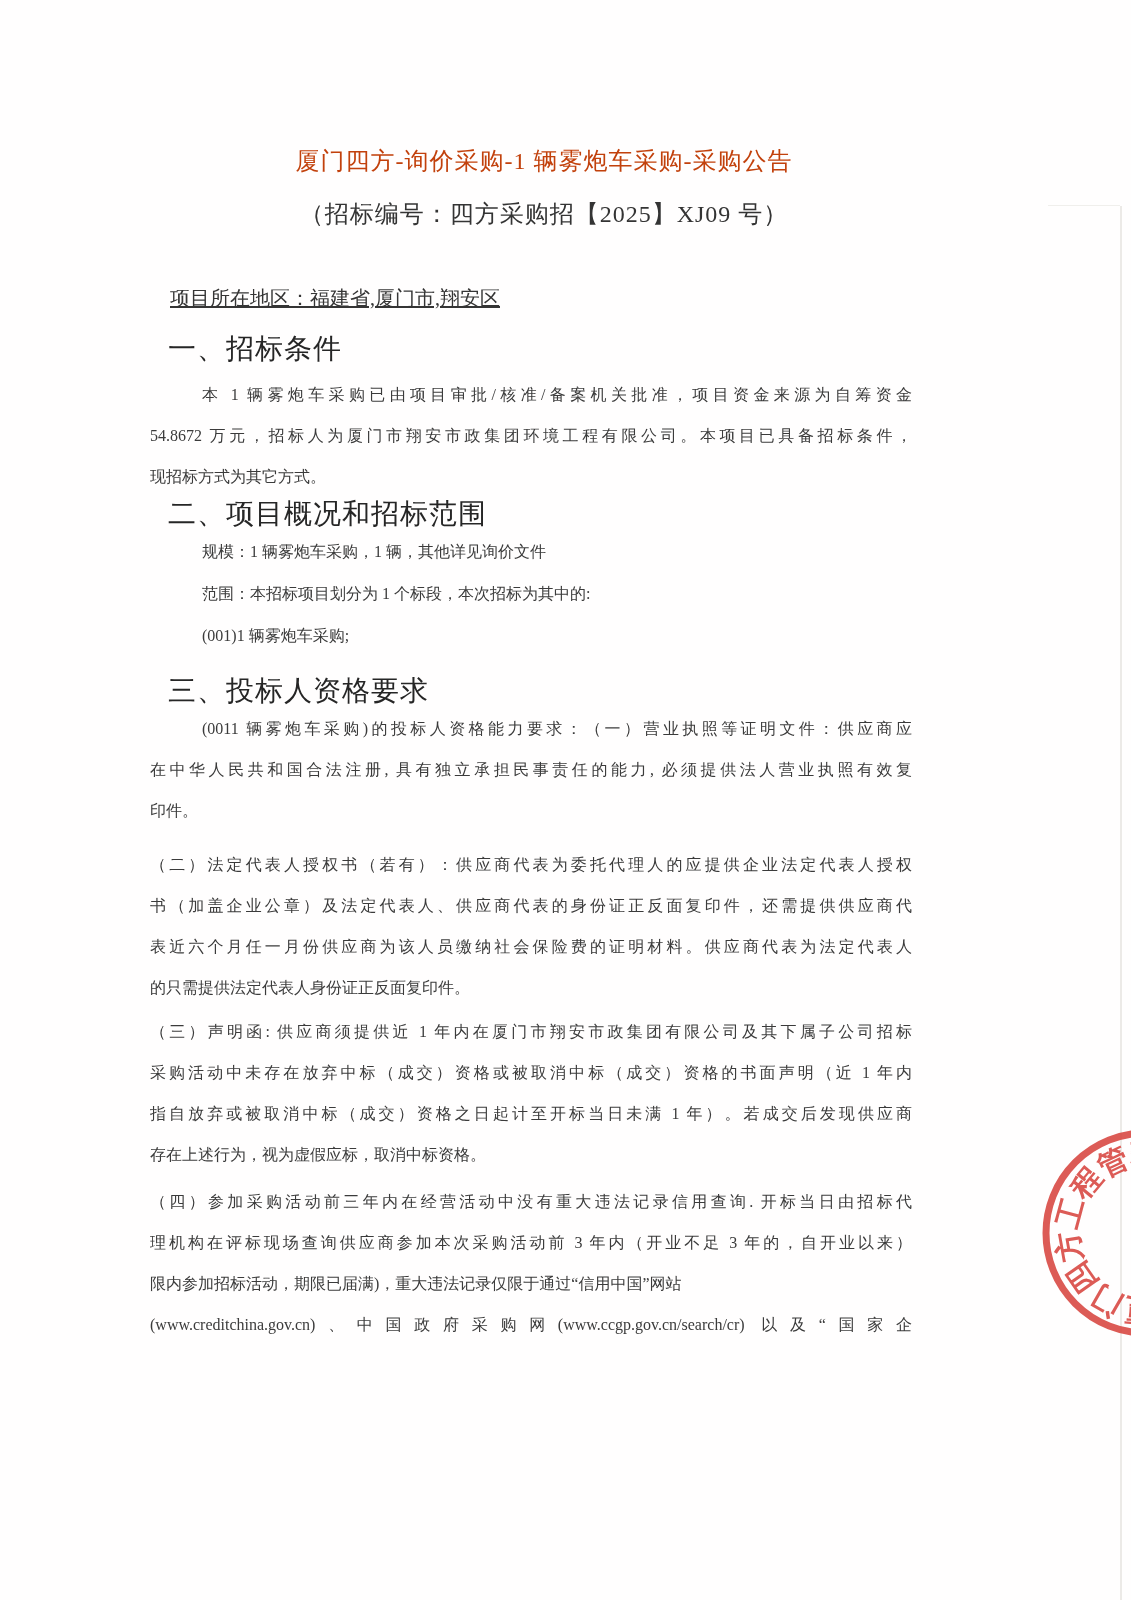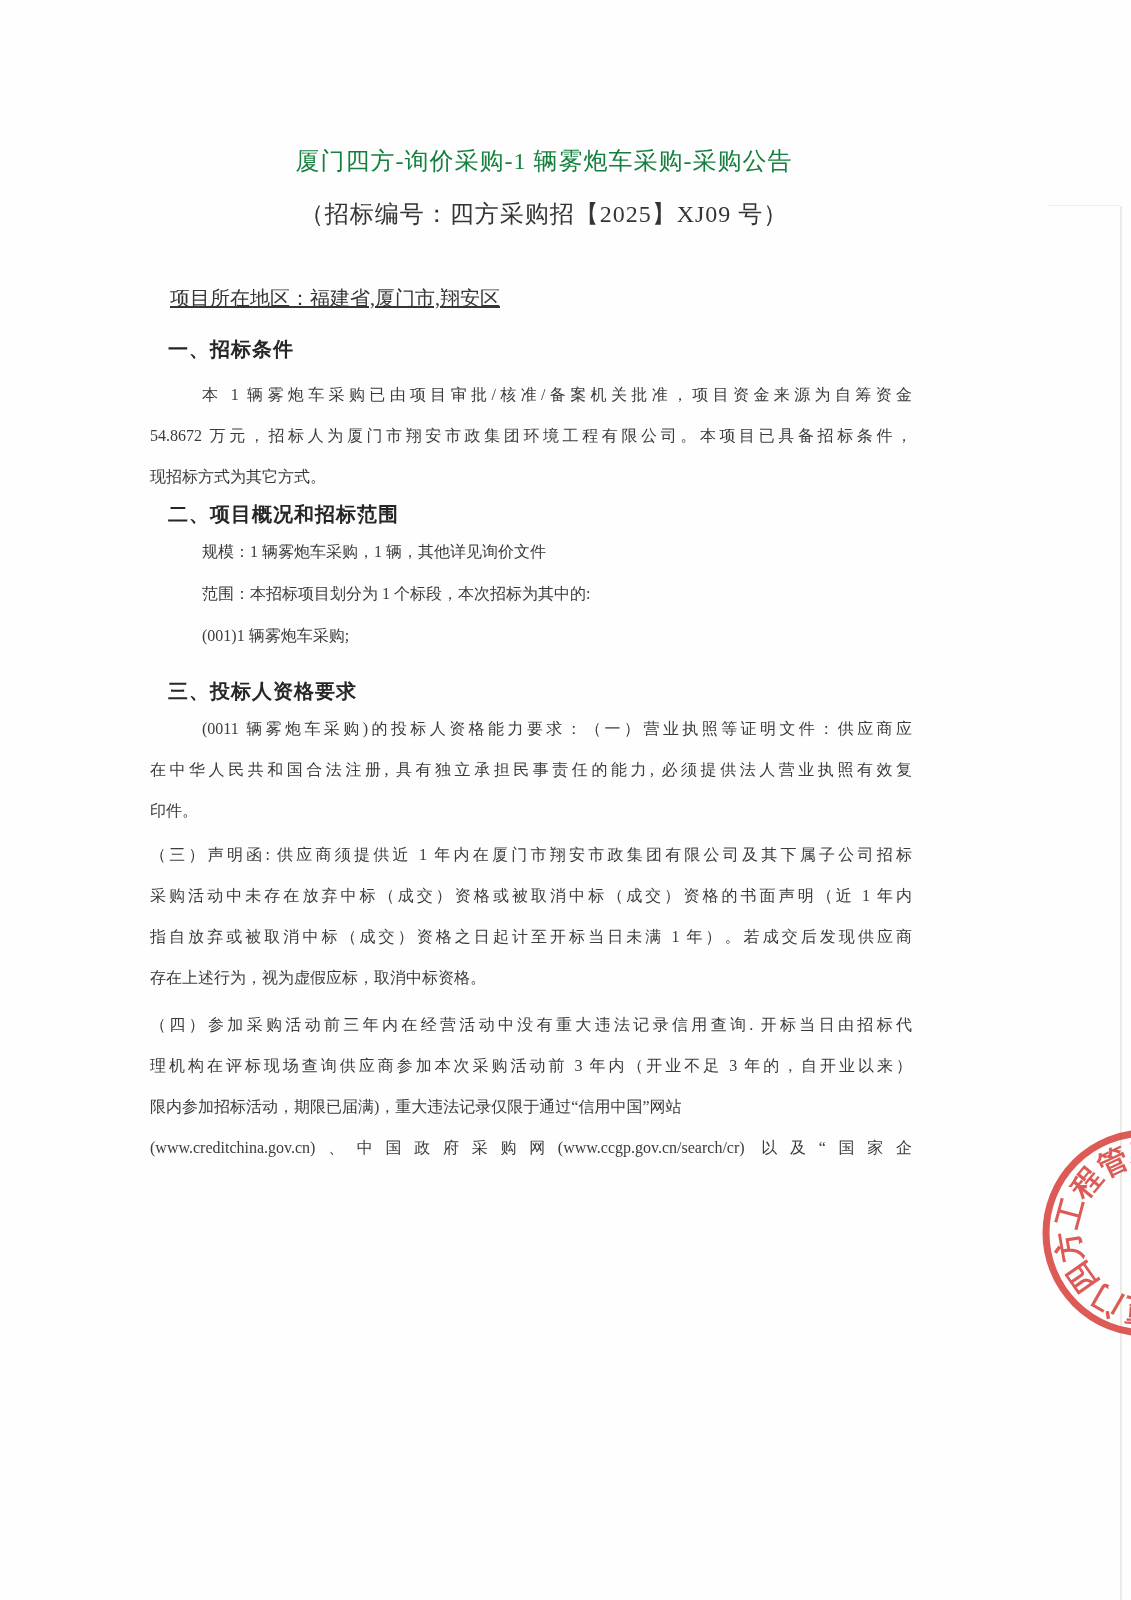--- a/index.html
+++ b/index.html
@@ -2,26 +2,26 @@
 <html><head>
 <meta charset="utf-8">
 <style>
   html,body{margin:0;padding:0;}
   body{width:1131px;height:1600px;background:#ffffff;overflow:hidden;}
   .page{
     position:relative;width:1131px;height:1600px;background:#fffefe;overflow:hidden;
     font-family:"Liberation Serif","DejaVu Serif",serif;color:#3b3b3b;
   }
   .content{position:absolute;left:150px;top:142px;width:762px;}
-  .title{font-size:24px;line-height:38px;text-align:center;padding-left:26px;color:#15803d;letter-spacing:1px;}
+  .title{font-size:24px;line-height:38px;text-align:center;padding-left:26px;color:#c2410c;letter-spacing:1px;}
   .subtitle{font-size:24px;line-height:38px;text-align:center;padding-left:26px;margin-top:15px;color:#343434;letter-spacing:1px;}
   .loc{font-size:20px;line-height:30px;margin-top:50px;padding-left:20px;color:#353535;text-decoration:underline;}
   .sec-heading{
-    font-family:"Liberation Sans","DejaVu Sans",sans-serif;font-weight:bold;
-    font-size:20px;line-height:34px;padding-left:18px;color:#262626;letter-spacing:1px;
+    font-family:"Liberation Sans","DejaVu Sans",sans-serif;font-weight:normal;
+    font-size:28px;line-height:34px;padding-left:18px;color:#262626;letter-spacing:1px;
   }
   .h1{margin-top:19px;}
   .h2{}
   .h3{margin-top:17px;}
   .para{margin:0;}
   .p-a{margin-top:8px;}
   .p-s2{margin-top:0;}
   .p-b{margin-top:13px;}
   .p-c{margin-top:3px;}
   .p-d{margin-top:6px;}
@@ -63,20 +63,26 @@
     </div>
 
     <div class="sec-heading h3">三、投标人资格要求</div>
 
     <div class="para">
       <div class="line j ind">(0011 辆雾炮车采购)的投标人资格能力要求：（一）营业执照等证明文件：供应商应</div>
       <div class="line j">在中华人民共和国合法注册, 具有独立承担民事责任的能力, 必须提供法人营业执照有效复</div>
       <div class="line">印件。</div>
     </div>
 
+    <div class="para p-b">
+      <div class="line j">（二）法定代表人授权书（若有）：供应商代表为委托代理人的应提供企业法定代表人授权</div>
+      <div class="line j">书（加盖企业公章）及法定代表人、供应商代表的身份证正反面复印件，还需提供供应商代</div>
+      <div class="line j">表近六个月任一月份供应商为该人员缴纳社会保险费的证明材料。供应商代表为法定代表人</div>
+      <div class="line">的只需提供法定代表人身份证正反面复印件。</div>
+    </div>
 
     <div class="para p-c">
       <div class="line j">（三）声明函: 供应商须提供近 1 年内在厦门市翔安市政集团有限公司及其下属子公司招标</div>
       <div class="line j">采购活动中未存在放弃中标（成交）资格或被取消中标（成交）资格的书面声明（近 1 年内</div>
       <div class="line j">指自放弃或被取消中标（成交）资格之日起计至开标当日未满 1 年）。若成交后发现供应商</div>
       <div class="line">存在上述行为，视为虚假应标，取消中标资格。</div>
     </div>
 
     <div class="para p-d">
       <div class="line j">（四）参加采购活动前三年内在经营活动中没有重大违法记录信用查询. 开标当日由招标代</div>

